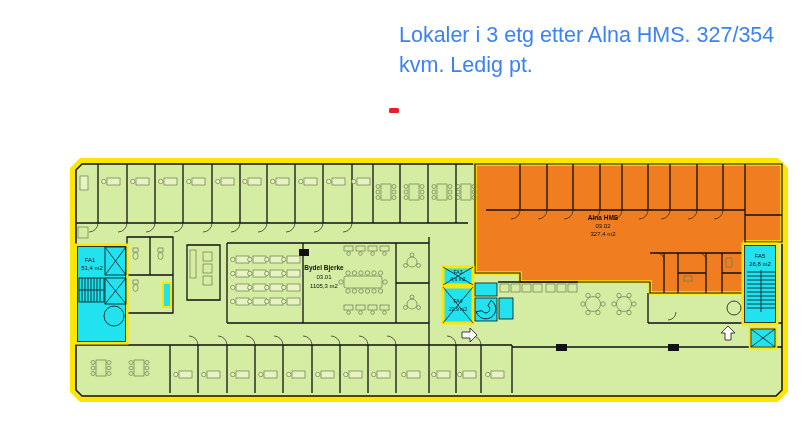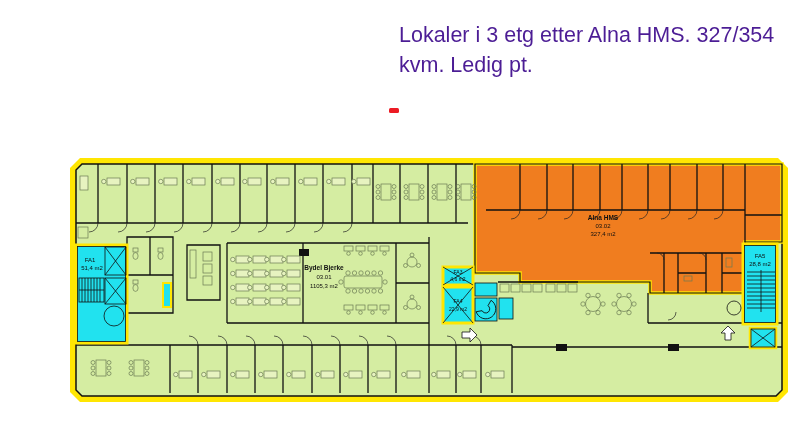--- a/index.html
+++ b/index.html
@@ -2,21 +2,21 @@
 <html><head>
 <meta charset="utf-8">
 <style>
   html,body{margin:0;padding:0;}
   body{
     width:808px;height:429px;position:relative;background:#ffffff;
     font-family:"Liberation Sans",sans-serif;overflow:hidden;
   }
   .slide-title{
     position:absolute;left:399px;top:20px;width:400px;
-    font-size:21.5px;line-height:30px;color:#4c1d95;letter-spacing:0px;
+    font-size:21.5px;line-height:30px;color:#3b82f6;letter-spacing:0px;
   }
   .red-dash{
     position:absolute;left:389px;top:108px;width:10px;height:5px;
     background:#ec1b24;border-radius:1.5px;
   }
   .plan{position:absolute;left:66px;top:152px;width:730px;height:262px;}
   svg text{font-family:"Liberation Sans",sans-serif;fill:#101010;}
   .wall{fill:none;stroke:#111;stroke-width:1.3;}
   .thin{fill:none;stroke:#111;stroke-width:0.8;}
   .door{fill:none;stroke:#222;stroke-width:0.7;}

